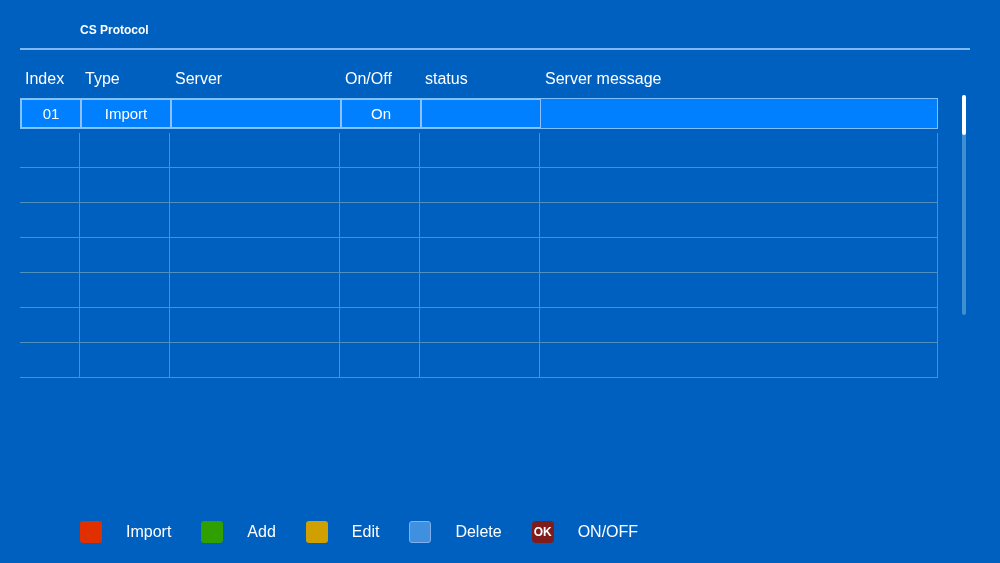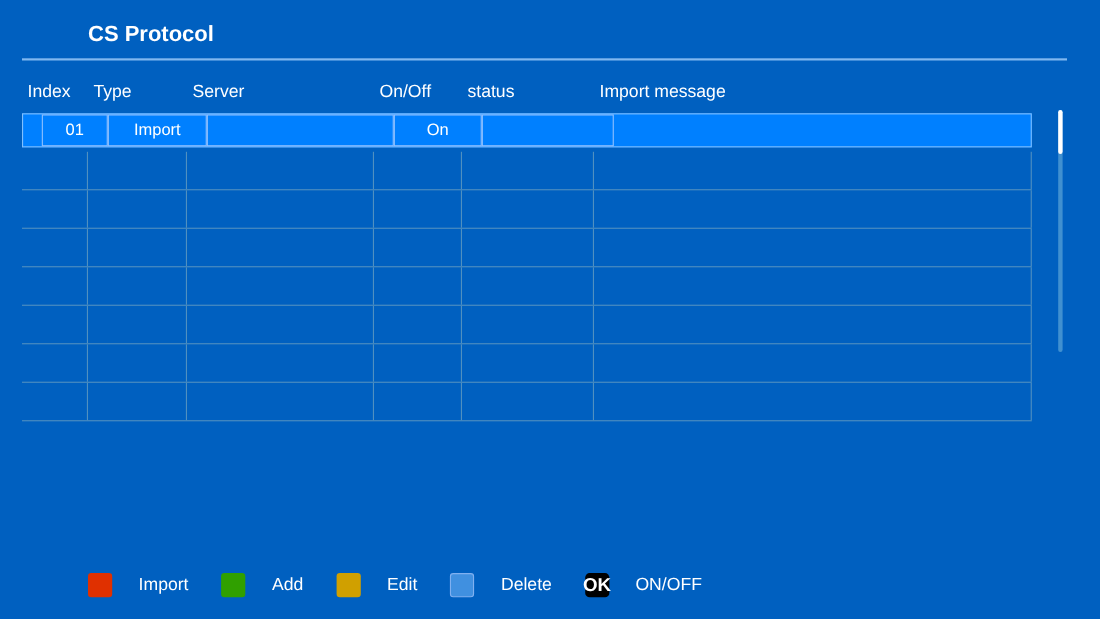--- a/index.html
+++ b/index.html
@@ -22,21 +22,21 @@
       padding: 20px 30px 20px 20px;
     }
 
     .title-bar {
       border-bottom: 2px solid #80b8f0;
       padding-bottom: 10px;
       margin-bottom: 15px;
     }
 
     .title-text {
-      font-size: 20px;
+      font-size: 12px;
       font-weight: bold;
       color: #ffffff;
       margin-left: 60px;
     }
 
     .content-area {
       display: flex;
       flex: 1;
     }
 
@@ -56,21 +56,20 @@
 
     .table-header > span {
       padding: 0 5px;
     }
 
     .table-row {
       display: grid;
       grid-template-columns: 60px 90px 170px 80px 120px 1fr;
       margin-bottom: 4px;
       border: 1px solid transparent;
-      padding-left: 17px;
     }
 
     .table-row.selected {
       background-color: #0080ff;
       border: 1px solid #80c0ff;
     }
 
     .cell {
       padding: 5px 6px;
       font-size: 15px;
@@ -140,23 +139,23 @@
       height: 22px;
       border-radius: 3px;
       display: inline-block;
     }
 
     .btn-icon.red { background-color: #e03000; }
     .btn-icon.green { background-color: #30a000; }
     .btn-icon.yellow { background-color: #d0a000; }
     .btn-icon.blue { background-color: #4090e0; border: 1px solid #80b0f0; }
     .btn-icon.ok {
-      background-color: #000000;
+      background-color: #7f1d1d;
       border-radius: 4px;
-      font-size: 17px;
+      font-size: 12px;
       font-weight: bold;
       color: #ffffff;
       display: flex;
       align-items: center;
       justify-content: center;
     }
 
     .empty-row-line {
       height: 35px;
       border-bottom: 1px solid #5090c0;
@@ -179,21 +178,21 @@
   <div class="content-area">
 
     <div class="table-section">
 
       <div class="table-header">
         <span>Index</span>
         <span>Type</span>
         <span>Server</span>
         <span>On/Off</span>
         <span>status</span>
-        <span>Import message</span>
+        <span>Server message</span>
       </div>
 
       <div class="table-row selected">
         <div class="cell cell-index">01</div>
         <div class="cell">Import</div>
         <div class="cell"></div>
         <div class="cell">On</div>
         <div class="cell"></div>
       </div>
 

